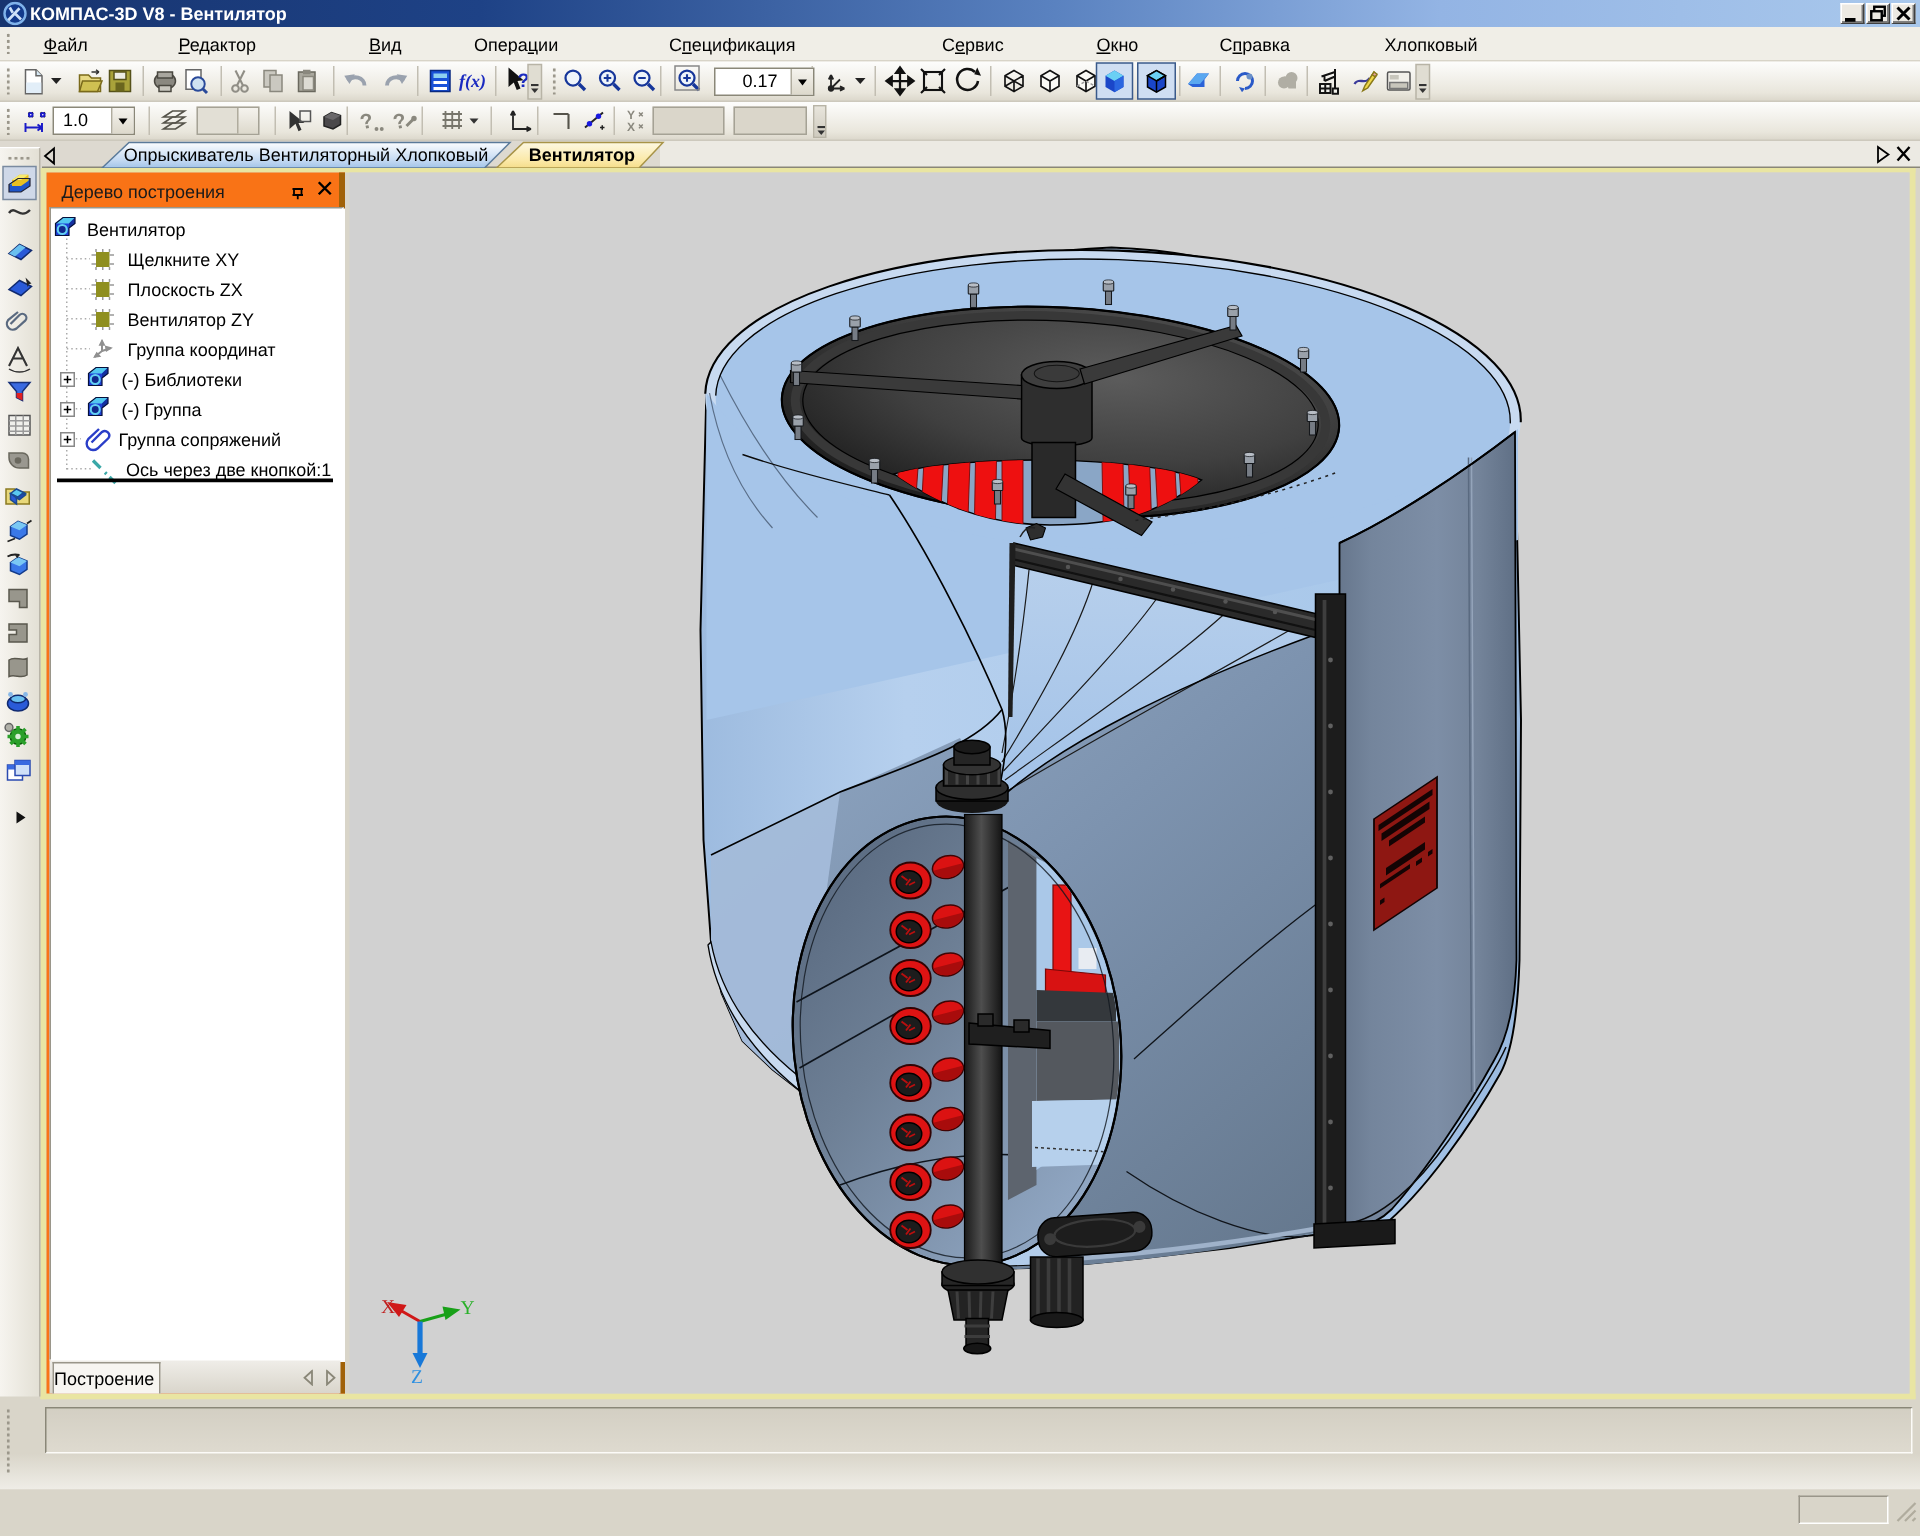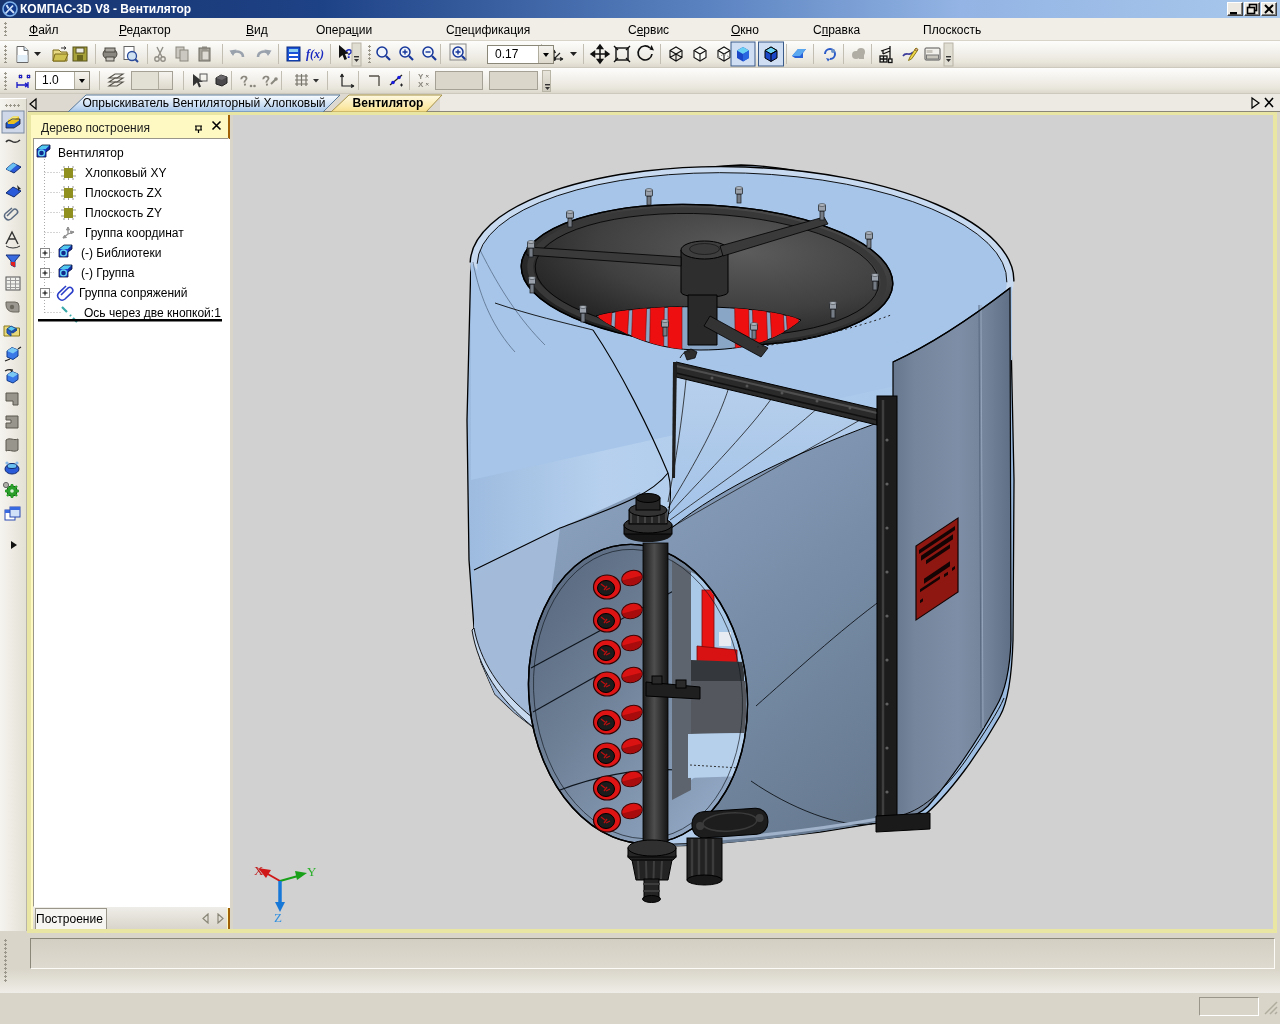--- a/index.html
+++ b/index.html
@@ -21,21 +21,21 @@
 .combo .ar:after{content:"";position:absolute;left:4px;top:7px;border:3px solid transparent;border-top:4px solid #000;}
 .gcombo{position:absolute;background:#e2dfd5;border:1px solid #a5a295;}
 .chev{position:absolute;width:9px;height:22px;background:linear-gradient(#e8e5dc,#cfcbbf);border:1px solid #b8b4a6;}
 
 #tabbar{left:0px;top:94px;width:1280px;height:18px;background:linear-gradient(#ece9e1,#dbd7cd);}
 
 .yframe{background:#e9e5a2;}
 
 #lstrip{left:0;top:98px;width:27px;height:833px;background:linear-gradient(90deg,#f6f4ef,#e3e0d5);border-top:1px solid #fff;border-right:1px solid #b8b4a8;}
 
-#treepanel{left:31px;top:115px;width:199px;height:814px;background:#fef9c3;border-right:2px solid #a16207;}
+#treepanel{left:31px;top:115px;width:199px;height:814px;background:#f97316;border-right:4px solid #a16207;}
 #treehead{position:absolute;left:2px;top:3px;width:193px;height:18px;font-size:12px;color:#1a1a1a;}
 #treewhite{position:absolute;left:2px;top:23px;width:196px;height:769px;background:#fff;border:1px solid #9a968a;border-bottom-color:#fff;border-right-color:#fff;box-shadow:1px 1px 0 #fff;}
 .trow{position:absolute;left:0;font-size:12px;color:#000;white-space:nowrap;}
 #treetabs{position:absolute;left:2px;top:792px;width:194px;height:22px;background:linear-gradient(#efede8,#d9d5cb);}
 #btab{position:absolute;left:2px;top:1px;width:72px;height:21px;background:#f7f5f1;border:1px solid #9a968a;border-bottom:none;font-size:12px;text-align:left;line-height:20px;}
 
 #vp{left:233px;top:115px;width:1040px;height:814px;background:#d1d1d1;}
 
 #propbar{left:0;top:933px;width:1280px;height:60px;background:linear-gradient(#d9d5c9 60%,#efede7);}
 #propfield{position:absolute;left:30px;top:5px;width:1245px;height:31px;background:linear-gradient(#d3cfc3,#dedacf);border:1px solid #8a8778;border-bottom-color:#fcfbf8;border-right-color:#fcfbf8;}
@@ -65,21 +65,21 @@
 <div id="menu" class="abs">
  <div class="grip" style="left:4px;top:4px;height:14px;"></div>
  <span class="mi" style="left:29px"><u>Ф</u>айл</span>
  <span class="mi" style="left:119px"><u>Р</u>едактор</span>
  <span class="mi" style="left:246px"><u>В</u>ид</span>
  <span class="mi" style="left:316px">Опера<u>ц</u>ии</span>
  <span class="mi" style="left:446px">С<u>п</u>ецификация</span>
  <span class="mi" style="left:628px">С<u>е</u>рвис</span>
  <span class="mi" style="left:731px"><u>О</u>кно</span>
  <span class="mi" style="left:813px">С<u>п</u>равка</span>
- <span class="mi" style="left:923px">Плоскость</span>
+ <span class="mi" style="left:923px">Хлопковый</span>
 </div>
 <div id="tb1" class="abs">
 <div class="grip" style="left:4px;top:4px;height:18px;"></div>
 <div class="grip" style="left:368px;top:4px;height:18px;"></div>
 <svg class="abs" style="left:0;top:0" width="1280" height="27" viewBox="0 0 1280 27">
  <g transform="translate(14,5)">
         <path d="M3 0.5 h7 l4 4 V16.5 H3z" fill="#fff" stroke="#666"></path>
         <path d="M10 0.5 v4 h4" fill="#d8eaf6" stroke="#666"></path>
         <path d="M3.5 9 h10 v7 h-10z" fill="#e2eef8"></path>
       </g>
@@ -246,21 +246,21 @@
         <rect x="1" y="2" width="15" height="12" rx="1" fill="#f2f0ea" stroke="#555"></rect>
         <rect x="2.5" y="9" width="12" height="4" fill="#c8c6bc" stroke="#777"></rect>
         <rect x="2.5" y="4" width="6" height="3" fill="#c8c6bc"></rect>
       </g>
  <g transform="translate(944,2)">
         <rect x="0" y="0" width="9" height="23" fill="#e0ddd2" stroke="#b8b4a6"></rect>
         <path d="M2 16 l2.5 3 2.5 -3z" fill="#333"></path>
         <rect x="2" y="13" width="5" height="1.4" fill="#333"></rect>
       </g>
 </svg>
-<div class="combo" style="left:487px;top:4px;width:67px;height:19px;line-height:17px;padding-left:7px;">0.17<span class="ar"></span></div>
+<div class="combo" style="left:476px;top:4px;width:67px;height:19px;line-height:17px;padding-left:18px;">0.17<span class="ar"></span></div>
 </div>
 <div id="tb2" class="abs">
 <div class="grip" style="left:4px;top:4px;height:18px;"></div>
 <svg class="abs" style="left:0;top:0" width="620" height="26" viewBox="0 0 620 26">
  <g transform="translate(15,4)" stroke="#1a1ac8" fill="none" stroke-width="1.3">
         <path d="M4 3 l3 3 m0 -3 l-3 3 M12 3 l3 3 m0 -3 l-3 3" stroke="#111"></path>
         <circle cx="5.5" cy="4.5" r="1.2" fill="#fff"></circle>
         <circle cx="13.5" cy="4.5" r="1.2" fill="#fff"></circle>
         <path d="M2 10 v6 M2 13 h11 M13 10 v6 M13 13 l-3 -2 m3 2 l-3 2" stroke="#1a1ac8"></path>
       </g>
@@ -524,23 +524,23 @@
     <path d="M3 10 L10 3 a3 3 0 0 1 4.2 4.2 L7 14 a4.4 4.4 0 0 1 -6.2-6.2 L8 1"></path>
    </g>
 
    <g transform="translate(26,166)" stroke="#3aa8a8" stroke-width="2.2" fill="none">
     <path d="M2 2 L7 7 M10 10 L11 11 M13 13 L17 17"></path>
    </g>
 
    <rect x="4" y="180" width="184" height="2.5" fill="#000"></rect>
   </svg>
   <div class="trow" style="left:24px;top:7px">Вентилятор</div>
-  <div class="trow" style="left:51px;top:27px">Хлопковый XY</div>
+  <div class="trow" style="left:51px;top:27px">Щелкните XY</div>
   <div class="trow" style="left:51px;top:47px">Плоскость ZX</div>
-  <div class="trow" style="left:51px;top:67px">Плоскость ZY</div>
+  <div class="trow" style="left:51px;top:67px">Вентилятор ZY</div>
   <div class="trow" style="left:51px;top:87px">Группа координат</div>
   <div class="trow" style="left:47px;top:107px">(-) Библиотеки</div>
   <div class="trow" style="left:47px;top:127px">(-) Группа</div>
   <div class="trow" style="left:45px;top:147px">Группа сопряжений</div>
   <div class="trow" style="left:50px;top:167px">Ось через две кнопкой:1</div>
  </div>
  <div id="treetabs">
    <div id="btab">Построение</div>
    <svg class="abs" style="left:168px;top:6px" width="30" height="11" viewBox="0 0 30 11">
         <path d="M7 1 l-5 4.5 5 4.5 z M17 1 l5 4.5 -5 4.5 z" fill="none" stroke="#8a8778" stroke-width="1.2"></path>

